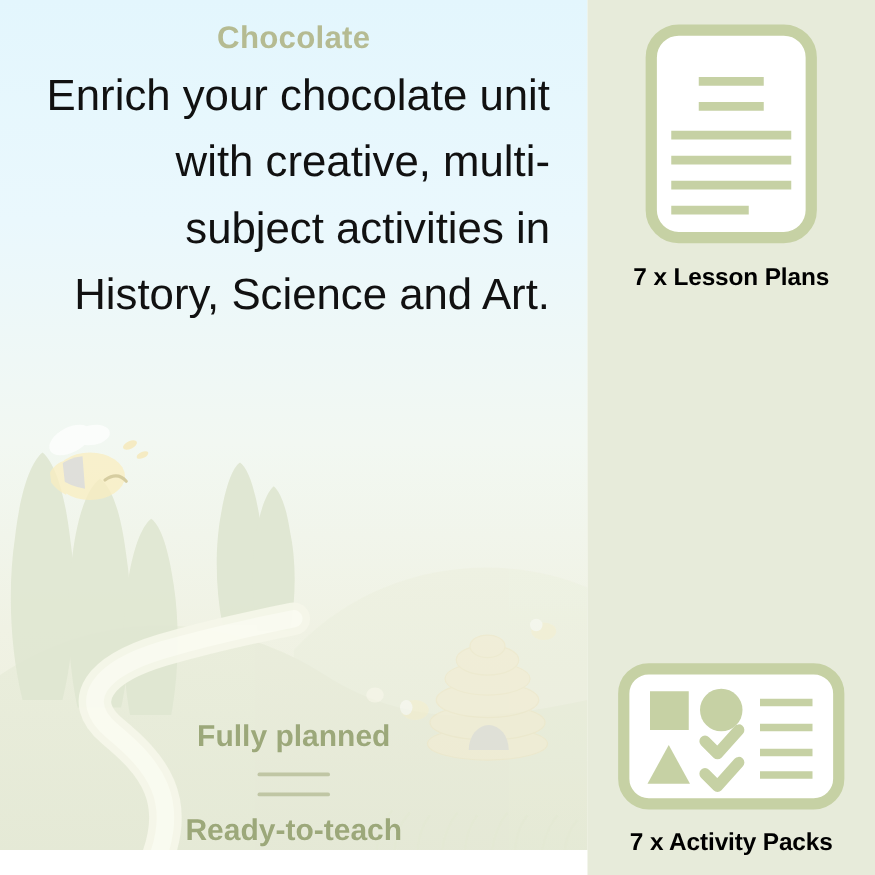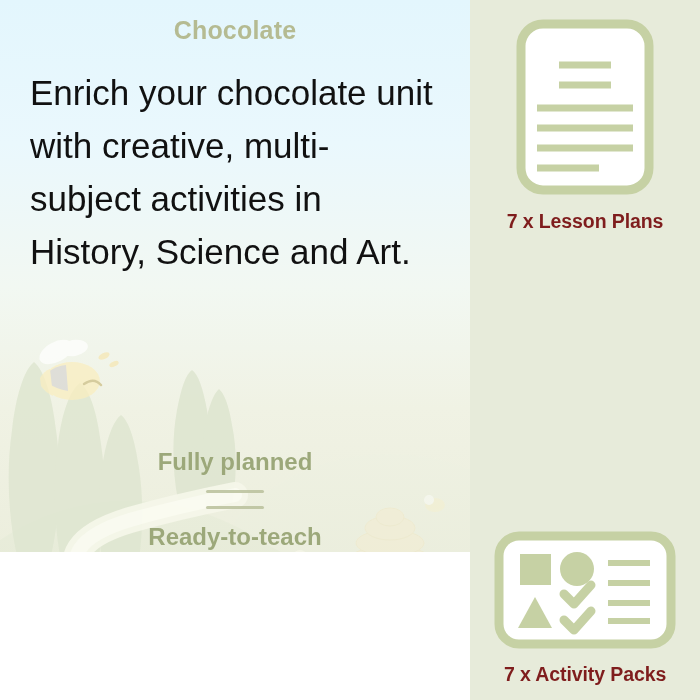--- a/index.html
+++ b/index.html
@@ -5,54 +5,54 @@
   html,body{margin:0;padding:0;}
   body{
     width:700px;height:700px;overflow:hidden;
     font-family:"Liberation Sans","DejaVu Sans",sans-serif;
     background:#ffffff;
   }
   .poster{position:relative;width:700px;height:700px;overflow:hidden;display:flex;}
 
   
   .left{
-    position:relative;width:470px;height:552px;overflow:hidden;
+    position:relative;width:470px;height:680px;overflow:hidden;
     background:linear-gradient(180deg,#e3f6fd 0%,#eaf8fd 26%,#f2f8f2 52%,#f0f2e4 74%,#eceedd 100%);
   }
   .scene{position:absolute;inset:0;overflow:hidden;}
   .scene svg{position:absolute;left:0;top:0;}
 
   .left-content{position:relative;z-index:5;height:100%;display:flex;flex-direction:column;}
 
   .title-block{padding-top:12px;text-align:center;}
   .title-line{
     color:#b5bb92;font-weight:bold;font-size:25px;line-height:36px;letter-spacing:.2px;
   }
 
   .headline{
-    margin:18px auto 0;width:410px;text-align:left;
+    margin:2px auto 0;width:410px;text-align:right;
     color:#111111;font-size:35px;line-height:53px;font-weight:normal;
   }
 
   .features{margin-top:auto;text-align:center;}
   .feature{
     color:#9ca87a;font-weight:bold;font-size:24px;line-height:30px;
     text-shadow:0 0 1px rgba(255,255,255,.35);
   }
   .feat-div{width:58px;height:3px;background:#b9c09b;opacity:.85;margin:13px auto;border-radius:2px;}
 
   
   .right{
     position:relative;width:230px;height:700px;background:#e7ebda;
     display:flex;flex-direction:column;align-items:center;
     justify-content:space-between;padding:18px 0 14px;box-sizing:border-box;
   }
   .card{display:flex;flex-direction:column;align-items:center;}
   .card-label{
-    margin-top:10px;color:#7f1d1d;font-size:19.5px;font-weight:bold;
+    margin-top:10px;color:#000000;font-size:19.5px;font-weight:bold;
     letter-spacing:-.1px;white-space:nowrap;
   }
   .icon-wrap{display:block;}
 </style>
 </head>
 <body>
 
 <div class="poster">
 
   <div class="left">

